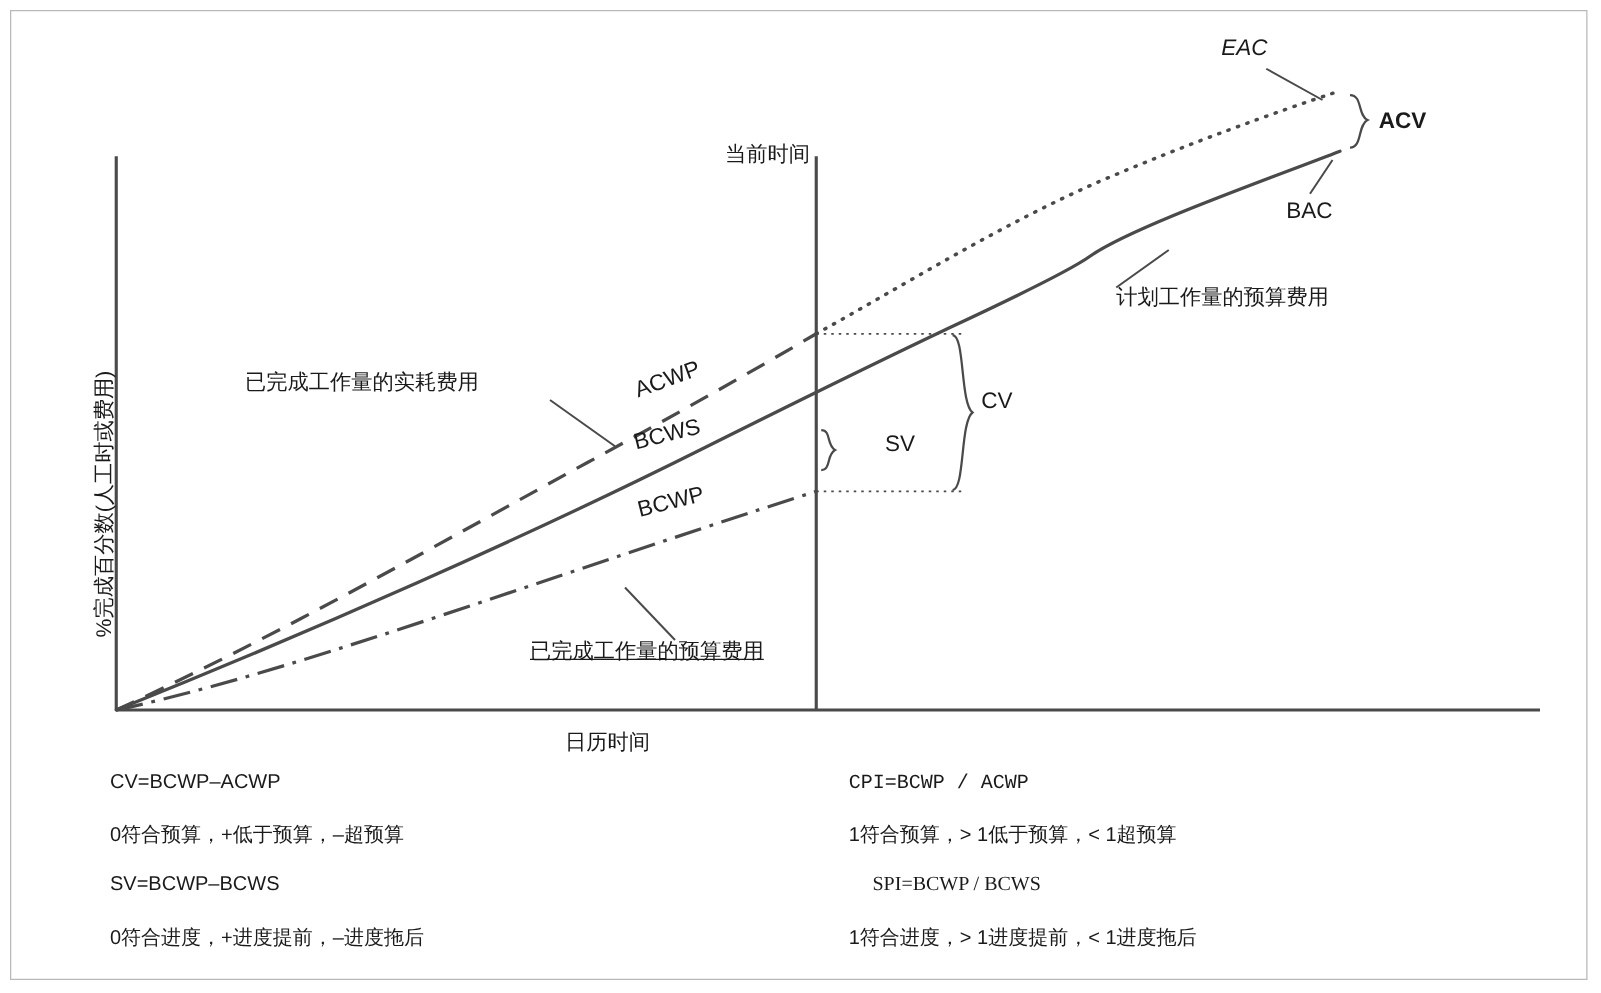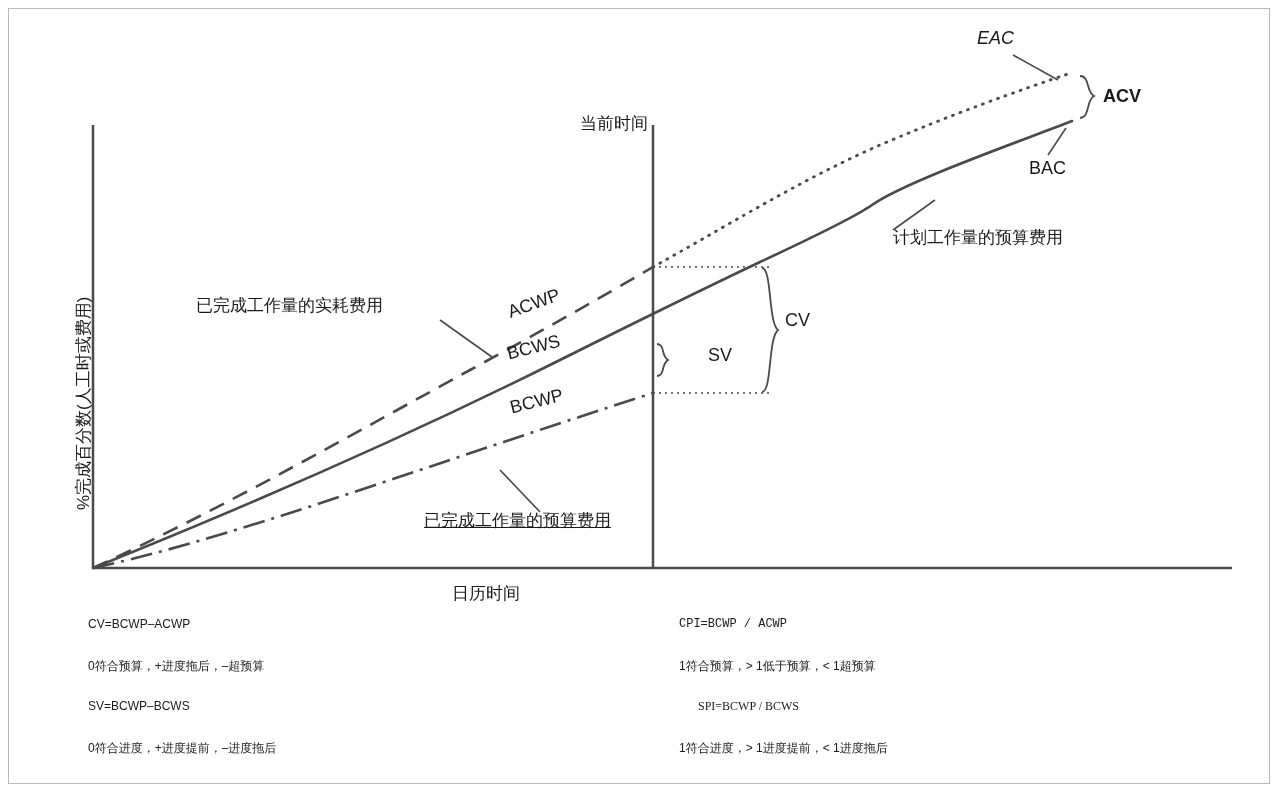--- a/index.html
+++ b/index.html
@@ -37,21 +37,21 @@
     line-height: 1.2;
     color: #1a1a1a;
     white-space: nowrap;
   }
   .rot {
     transform-origin: 0 0;
     transform: rotate(-90deg);
   }
   .formula {
     position: absolute;
-    font-size: 12px;
+    font-size: 16px;
     white-space: nowrap;
     color: #1a1a1a;
   }
   .curve-lbl {
     position: absolute;
     font-size: 18px;
     white-space: nowrap;
     color: #1a1a1a;
   }
 </style>
@@ -105,20 +105,20 @@
 <div class="curve-lbl" style="left:1103px; top:86px;font-weight:bold;">ACV</div>
 <div class="curve-lbl" style="left:1029px; top:158px;">BAC</div>
 <div class="curve-lbl" style="left:785px; top:310px;">CV</div>
 <div class="curve-lbl" style="left:708px; top:345px;">SV</div>
 
 <div class="lbl" style="left:196px; top:296px;text-align:center;">已完成工作量的实耗费用</div>
 <div class="lbl" style="left:893px; top:228px;">计划工作量的预算费用</div>
 <div class="lbl" style="left:424px; top:511px;text-decoration:underline;">已完成工作量的预算费用</div>
 
 <div class="formula" style="left:88px; top:617px;">CV=BCWP–ACWP</div>
-<div class="formula" style="left:88px; top:658px;">0符合预算，+进度拖后，–超预算</div>
+<div class="formula" style="left:88px; top:658px;">0符合预算，+低于预算，–超预算</div>
 <div class="formula" style="left:88px; top:699px;">SV=BCWP–BCWS</div>
 <div class="formula" style="left:88px; top:740px;">0符合进度，+进度提前，–进度拖后</div>
 
 <div class="formula" style="left:679px; top:617px;font-family:Liberation Mono, monospace;">CPI=BCWP / ACWP</div>
 <div class="formula" style="left:679px; top:658px;">1符合预算，&gt; 1低于预算，&lt; 1超预算</div>
 <div class="formula" style="left:698px; top:699px;font-family:Liberation Serif, serif;">SPI=BCWP / BCWS</div>
 <div class="formula" style="left:679px; top:740px;">1符合进度，&gt; 1进度提前，&lt; 1进度拖后</div>
 
 </body></html>

